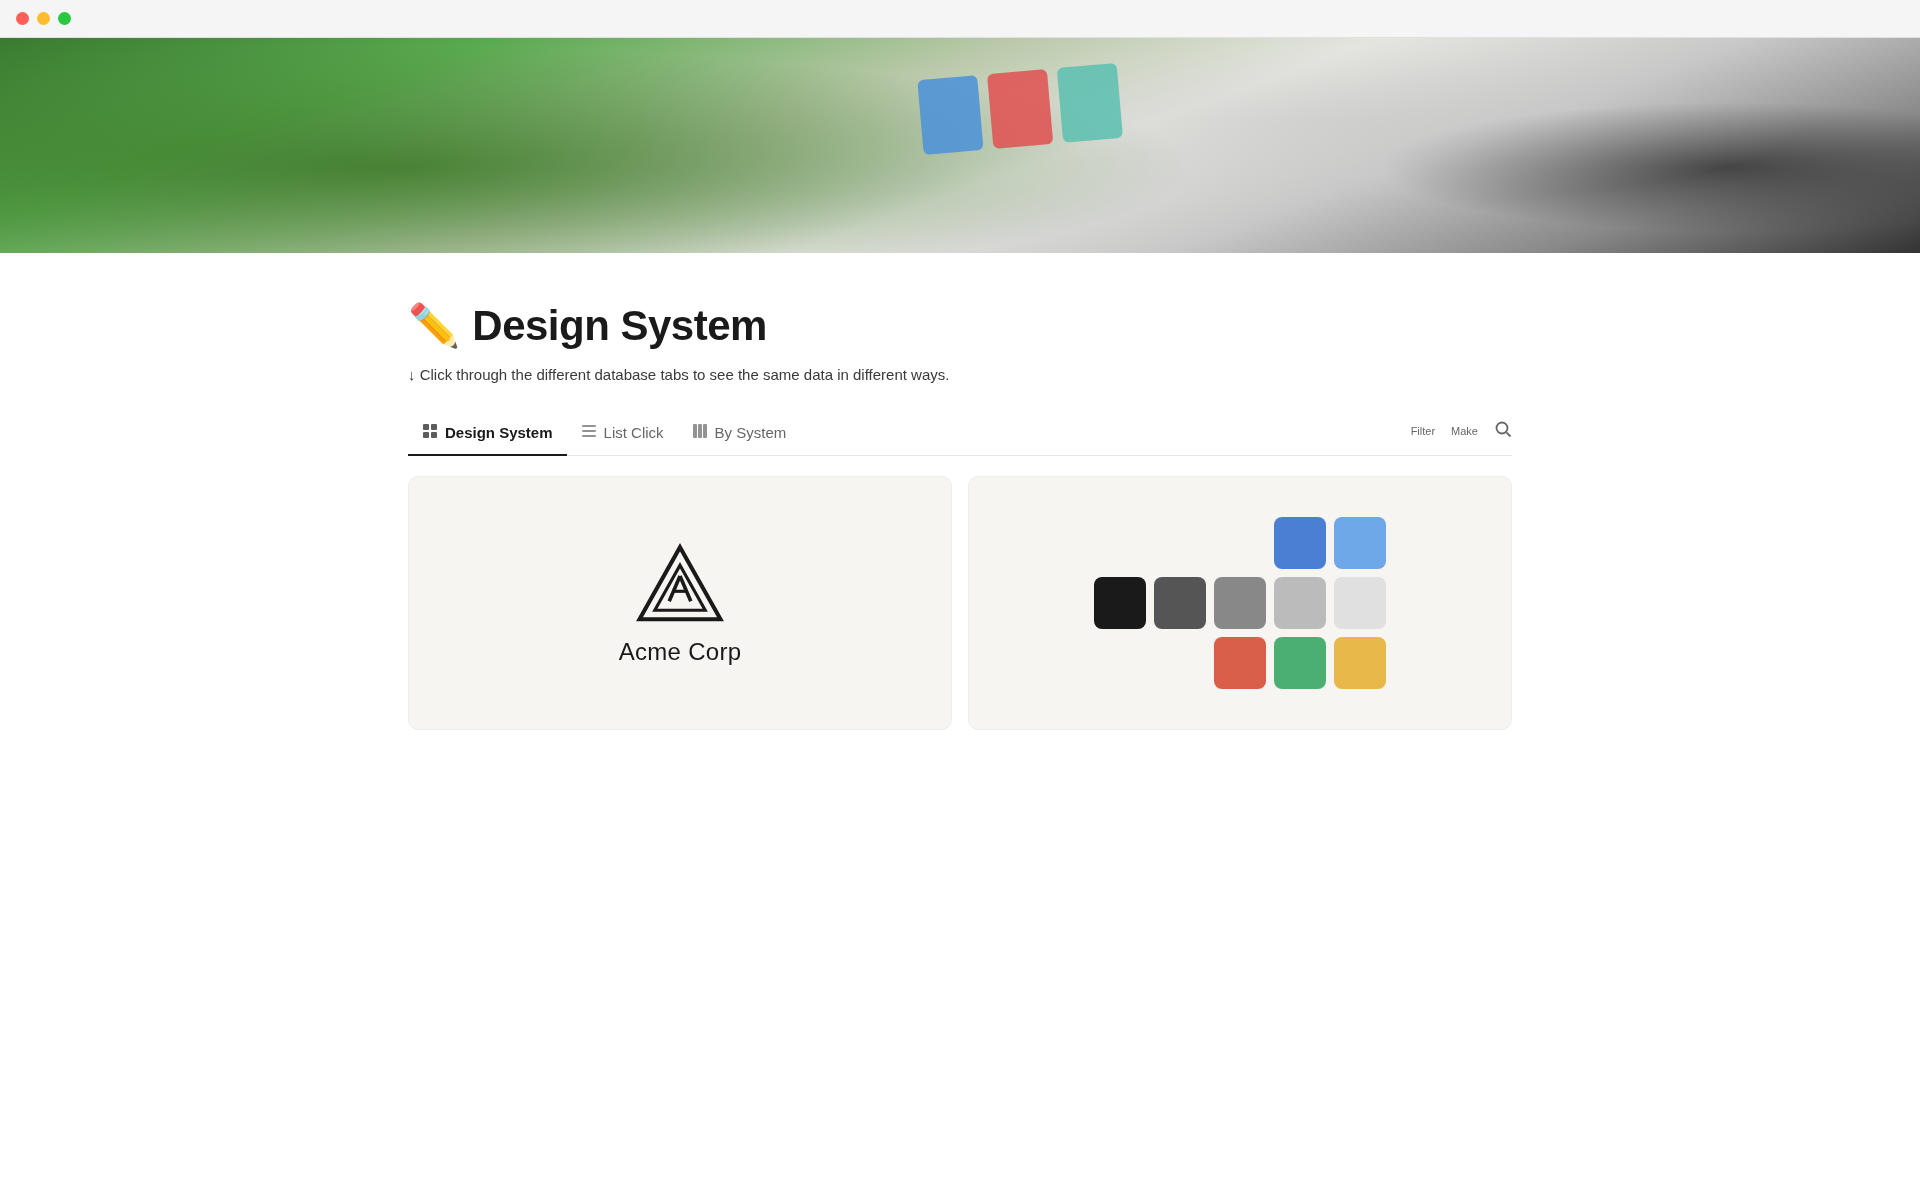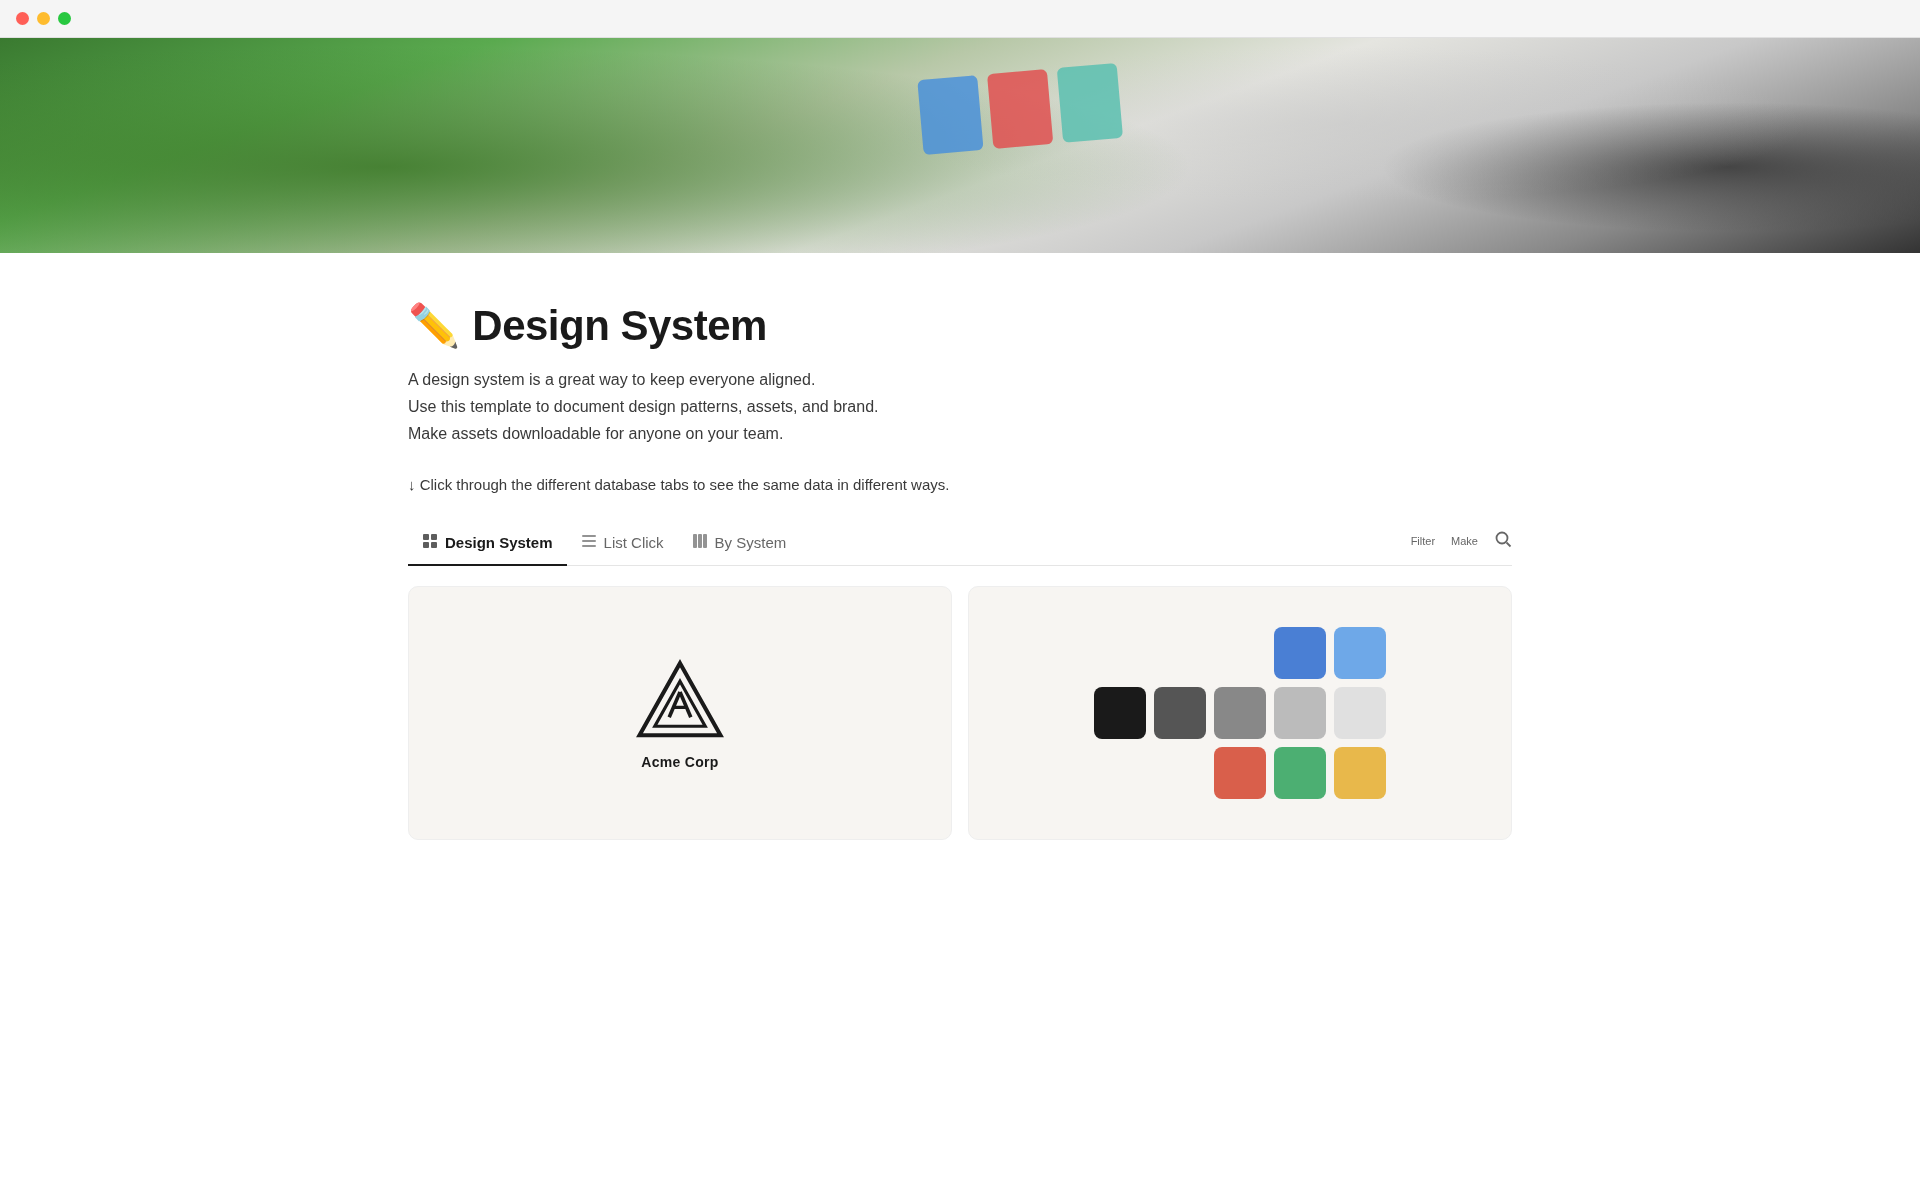--- a/index.html
+++ b/index.html
@@ -199,22 +199,22 @@
       align-items: center;
       justify-content: center;
       gap: 8px;
       padding: 40px;
     }
     .acme-logo-svg {
       width: 90px;
       height: 90px;
     }
     .acme-name {
-      font-size: 14px;
-      font-weight: 700;
+      font-size: 24px;
+      font-weight: 400;
       color: #1a1a1a;
       letter-spacing: 0.3px;
     }
 
     
     .swatches-content {
       display: flex;
       flex-direction: column;
       align-items: flex-end;
       padding: 40px;
@@ -248,25 +248,20 @@
     </div>
   </div>
 </div>
 
 <div class="main-content">
 
   <div class="page-header">
     <div class="page-title-row">
       <span class="page-emoji">✏️</span>
       <h1 class="page-title">Design System</h1>
-    </div>
-    <div class="page-description">
-      <div>A design system is a great way to keep everyone aligned.</div>
-      <div>Use this template to document design patterns, assets, and brand.</div>
-      <div>Make assets downloadable for anyone on your team.</div>
     </div>
     <div class="page-hint">↓ Click through the different database tabs to see the same data in different ways.</div>
   </div>
 
   <div class="tabs-bar">
     <div class="tabs-left">
 
       <div class="tab-item active">
         <span class="tab-icon">
           <svg width="16" height="16" viewBox="0 0 16 16" fill="currentColor">

